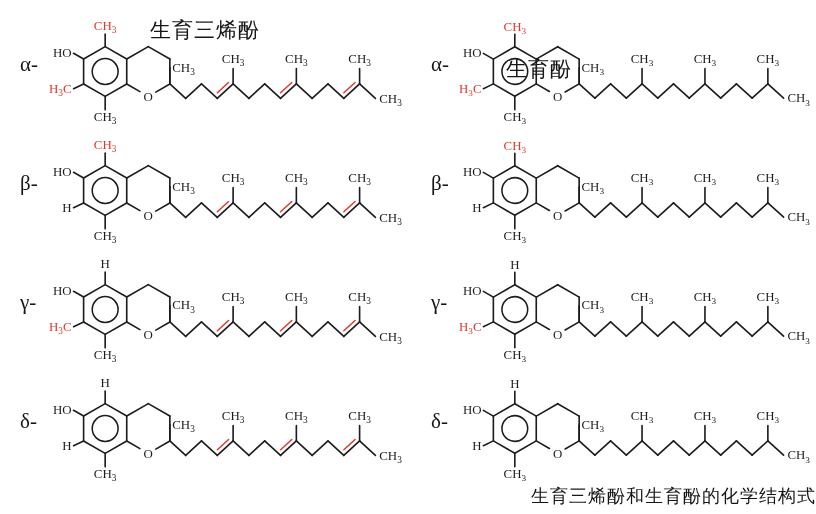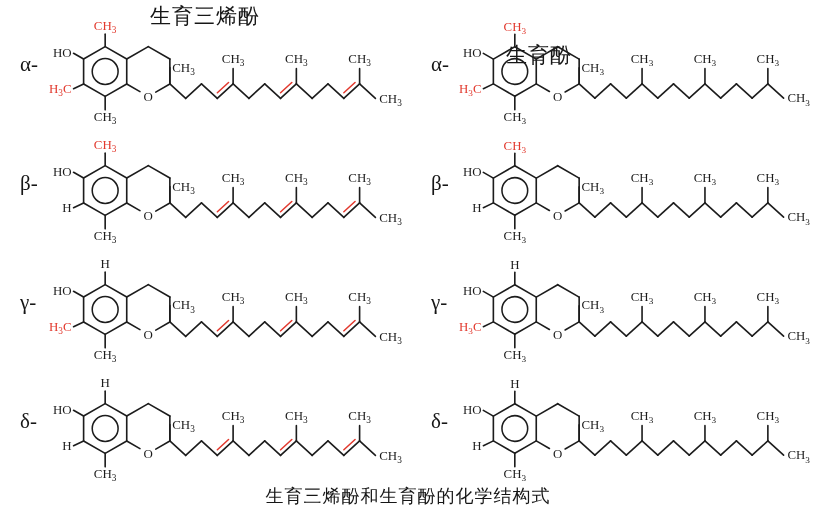--- a/index.html
+++ b/index.html
@@ -1,32 +1,32 @@
 <!DOCTYPE html>
 <html><head>
 <meta charset="utf-8">
 <style>
   html,body{margin:0;padding:0;background:#ffffff;}
   .page{position:relative;width:816px;height:514px;background:#fff;overflow:hidden;
         font-family:"Liberation Serif","DejaVu Serif",serif;}
-  .headers{position:absolute;top:2px;left:0;width:668px;display:flex;}
+  .headers{position:absolute;top:16px;left:0;width:668px;display:flex;}
   .header{width:408px;text-align:center;font-size:21px;color:#161616;box-sizing:border-box;letter-spacing:1px;}
   .header.hleft{padding-left:76px;}
   .header.hright{padding-left:76px;margin-top:39px;}
   .rows{position:absolute;top:12px;left:0;width:816px;}
   .row{display:flex;height:119px;}
   .rowlabel{display:flex;align-items:center;font-size:21px;color:#161616;
             box-sizing:border-box;transform:translateY(-7px);}
   .rowlabel.rl-left{width:40px;padding-left:20px;}
   .rowlabel.rl-right{width:42px;padding-left:23px;}
   svg.structure{display:block;}
   svg.structure.col0{width:368px;height:119px;}
   svg.structure.col1{width:366px;height:119px;}
   svg text{font-family:"Liberation Serif","DejaVu Serif",serif;}
-  .caption{position:absolute;top:484px;left:0;width:816px;text-align:center;
+  .caption{position:absolute;top:484px;left:0;width:816px;text-align:right;
            font-size:18px;color:#161616;letter-spacing:1px;}
 </style>
 </head>
 <body>
 
 <div class="page">
 
   <div class="headers">
     <div class="header hleft">生育三烯酚</div>
     <div class="header hright">生育酚</div>

